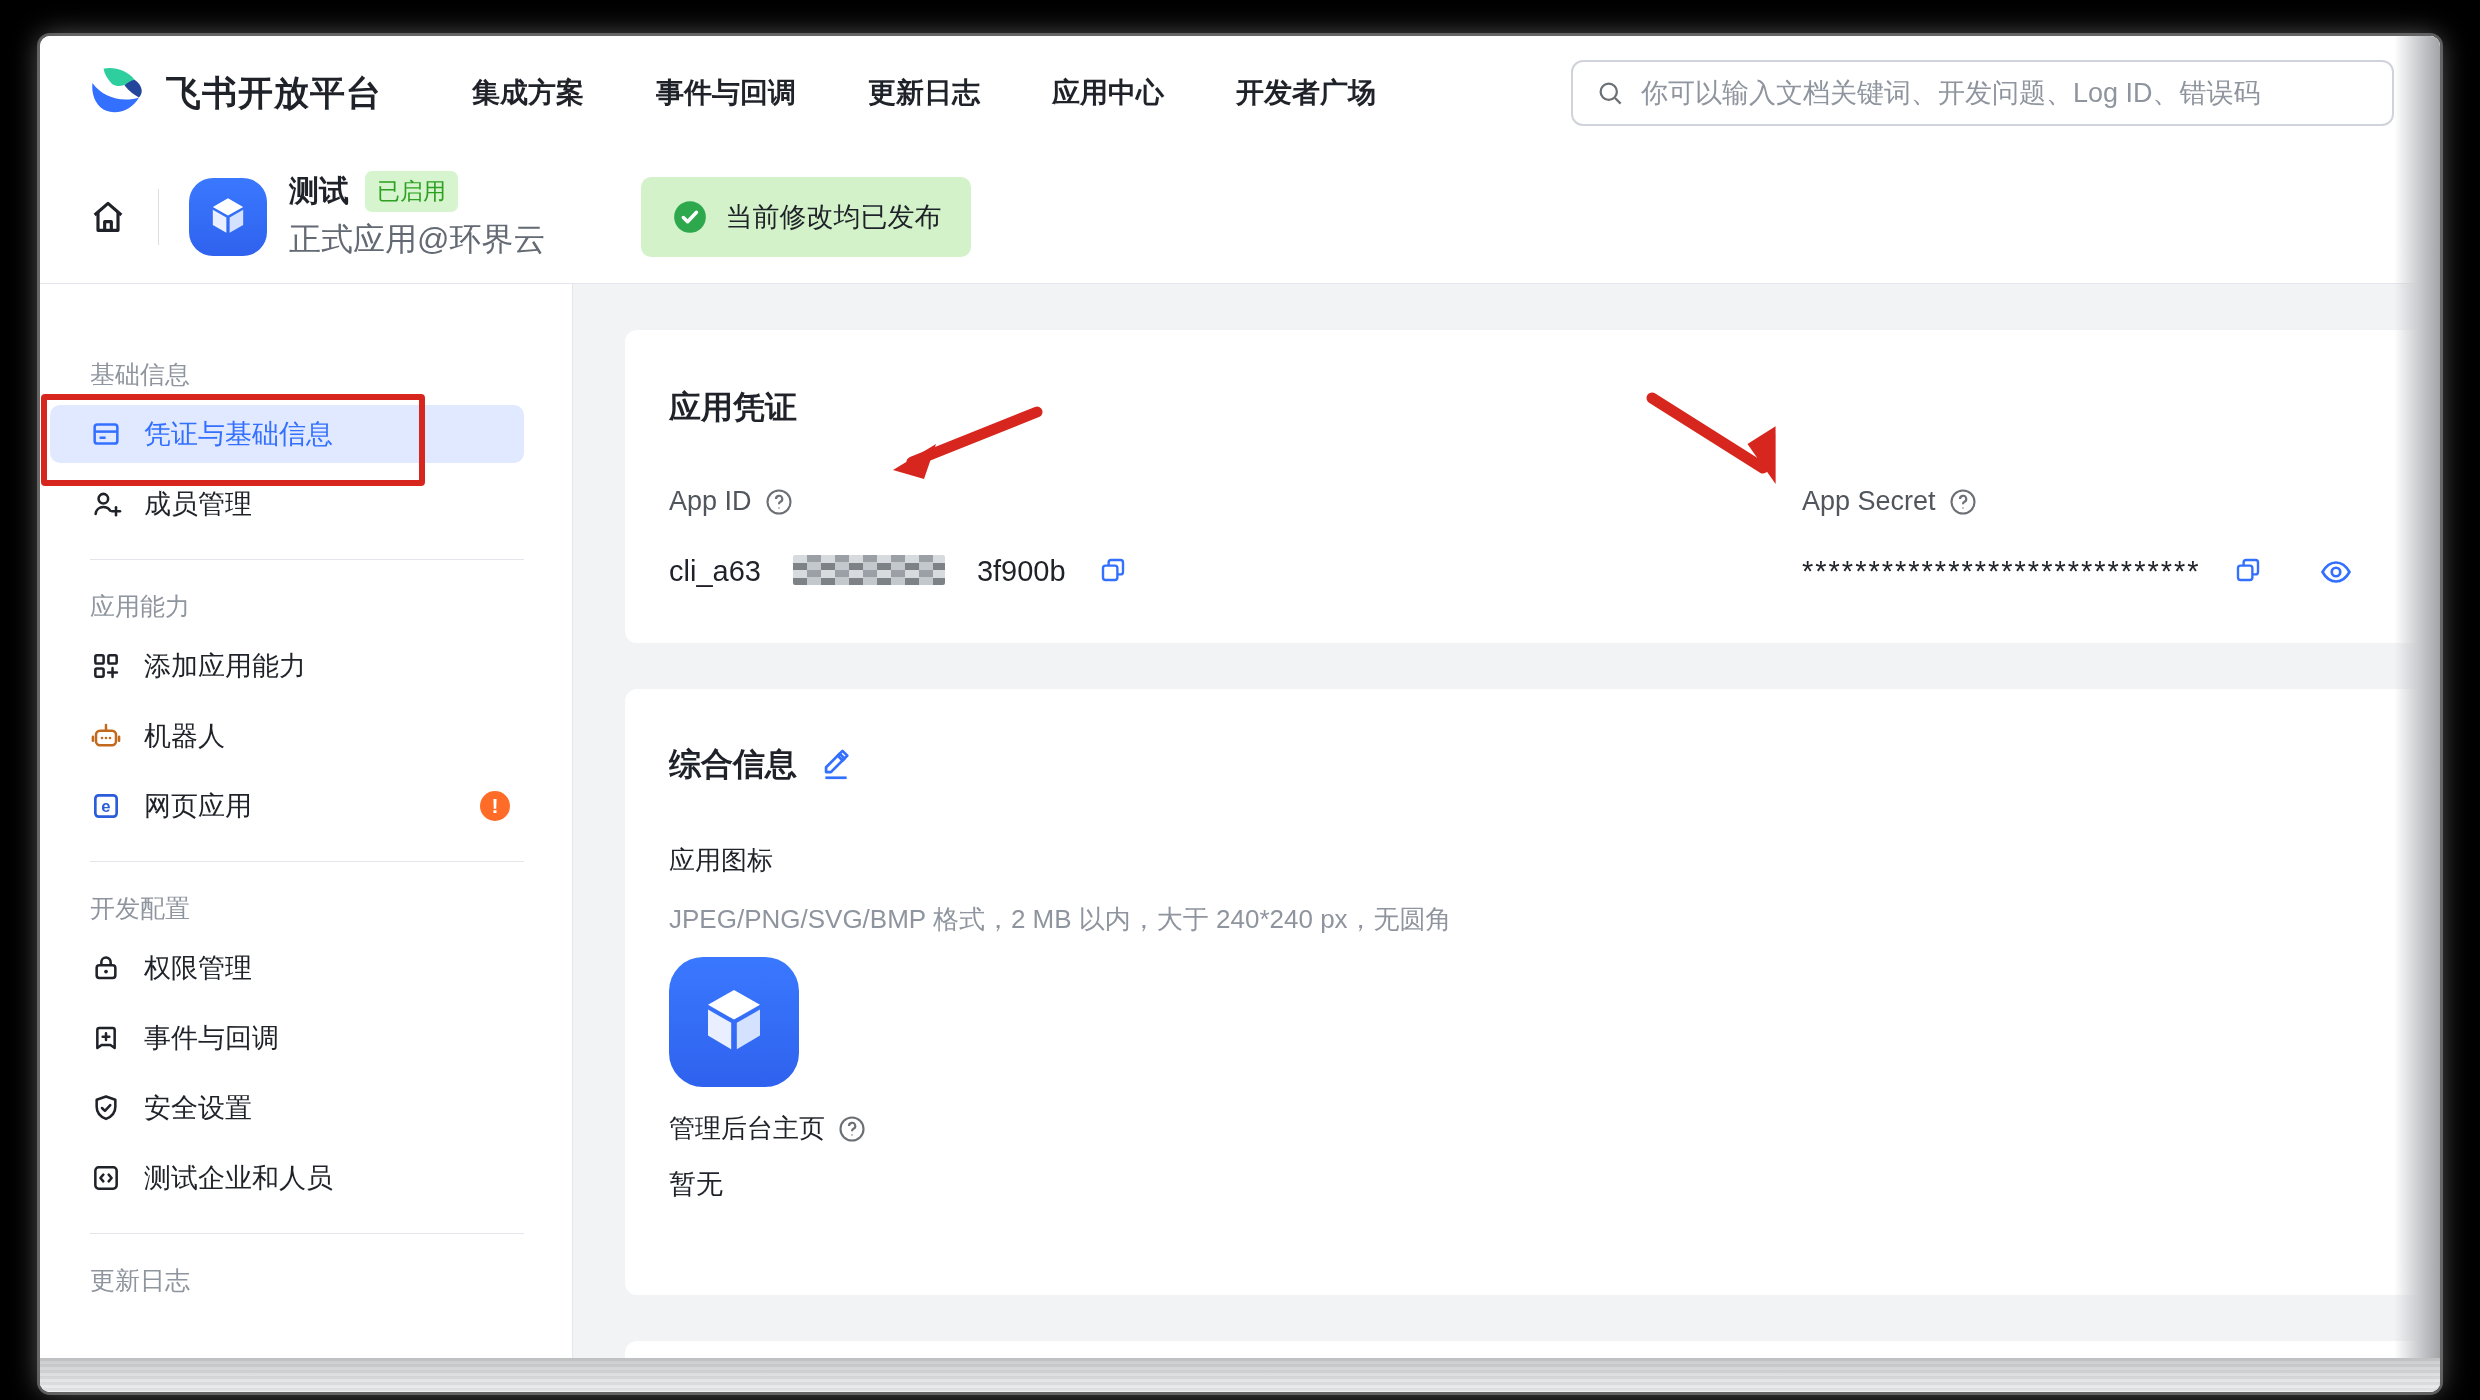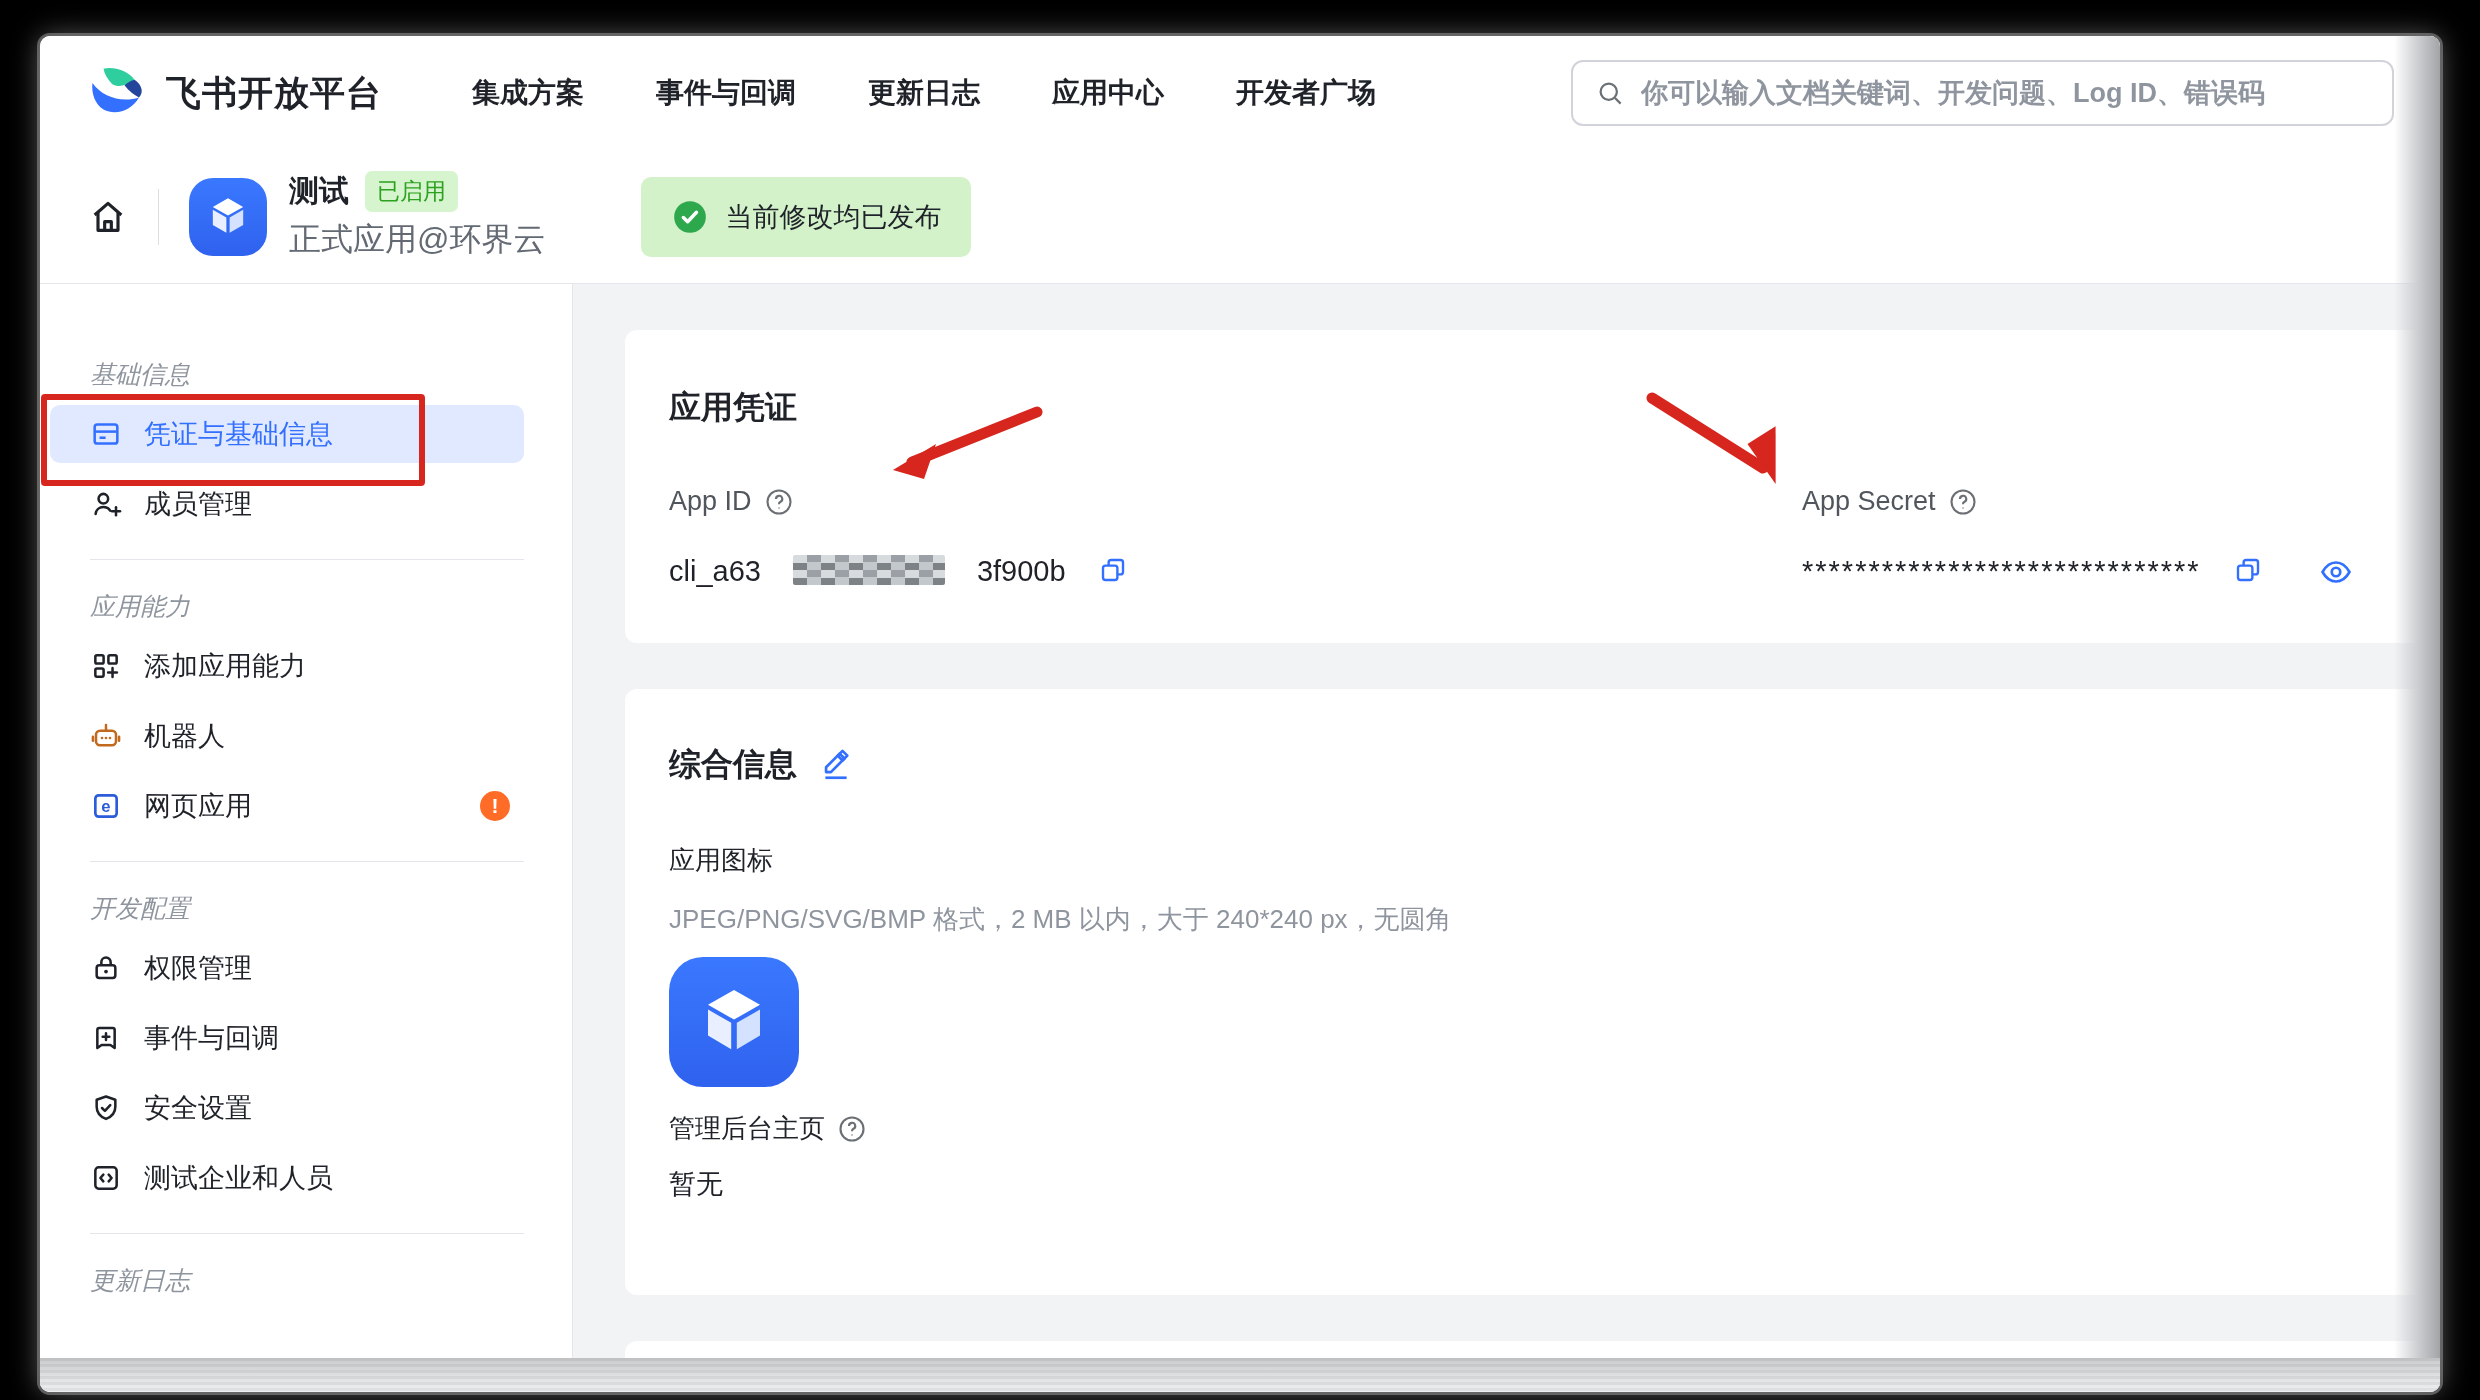--- a/index.html
+++ b/index.html
@@ -10,42 +10,42 @@
           box-shadow:0 0 0 3px rgba(150,150,150,.55), 0 0 28px rgba(190,190,190,.5);}
   
   .topnav{height:114px;display:flex;align-items:center;padding:0 46px 0 48px;background:#fff;}
   .logo{display:flex;align-items:center;gap:16px;}
   .logo-mark{width:62px;height:54px;}
   .logo-text{font-size:35px;font-weight:700;letter-spacing:1px;}
   .nav-items{display:flex;gap:72px;margin-left:90px;}
   .nav-item{font-size:28px;font-weight:600;cursor:pointer;white-space:nowrap;}
   .searchbox{margin-left:auto;width:775px;height:62px;border:2px solid #d0d3d9;border-radius:12px;
              display:flex;align-items:center;gap:16px;padding:0 22px;color:#8f959e;font-size:27px;
-             background:#fff;flex:none;font-weight:bold;}
+             background:#fff;flex:none;}
   .searchbox svg{flex:none;}
   .search-ph{white-space:nowrap;overflow:hidden;}
   
   .appheader{height:133px;display:flex;align-items:center;padding:0 48px;border-bottom:1px solid #e5e6eb;background:#fff;}
   .home-btn{width:40px;height:40px;color:#1f2329;cursor:pointer;flex:none;}
   .vdiv{width:1px;height:56px;background:#dcdee2;margin:0 30px;}
   .app-icon-sm{width:78px;height:78px;border-radius:24px;background:linear-gradient(180deg,#3a78ff,#2f62ee);
                display:flex;align-items:center;justify-content:center;flex:none;}
   .app-icon-sm svg{width:56px;height:56px;}
   .app-meta{margin-left:22px;display:flex;flex-direction:column;gap:6px;}
   .app-name-row{display:flex;align-items:center;gap:16px;}
   .app-name{font-size:30px;font-weight:700;}
   .badge-enabled{background:#d6f5cf;color:#2ea121;font-size:23px;padding:5px 12px;border-radius:7px;}
   .app-sub{font-size:32px;color:#646a73;}
   .status-pill{margin-left:96px;background:#d3f2c9;border-radius:10px;height:80px;display:flex;
                align-items:center;gap:16px;padding:0 30px;font-size:27px;color:#1f2329;}
   .status-pill .chk{width:38px;height:38px;flex:none;}
   
   .bodyrow{display:flex;height:1109px;}
   .sidebar{width:533px;flex:none;background:#fff;border-right:1px solid #e5e6eb;padding-top:44px;box-sizing:border-box;overflow:hidden;}
-  .side-title{margin:30px 0 14px 50px;font-size:25px;color:#8f959e;font-style:italic;}
+  .side-title{margin:30px 0 14px 50px;font-size:25px;color:#8f959e;}
   .side-divider{border-top:1px solid #e5e6eb;margin:26px 48px 26px 50px;}
   .side-item{height:58px;margin:12px 48px 12px 10px;border-radius:10px;display:flex;align-items:center;
              gap:22px;padding-left:40px;font-size:27px;color:#1f2329;cursor:pointer;position:relative;}
   .side-item .ic{width:32px;height:32px;flex:none;display:flex;}
   .side-item.active{background:#e0e9ff;color:#3370ff;}
   .side-item .item-badge{margin-left:auto;margin-right:14px;width:30px;height:30px;border-radius:50%;
              background:#ff6c27;color:#fff;font-size:21px;font-weight:700;display:flex;align-items:center;justify-content:center;}
   .red-annotation{position:absolute;left:-9px;top:-11px;width:372px;height:80px;border:6px solid #d7261d;
              border-radius:4px;pointer-events:none;}
   .main{flex:1;background:#f2f3f5;padding:46px 0 0 52px;box-sizing:border-box;overflow:hidden;position:relative;}

